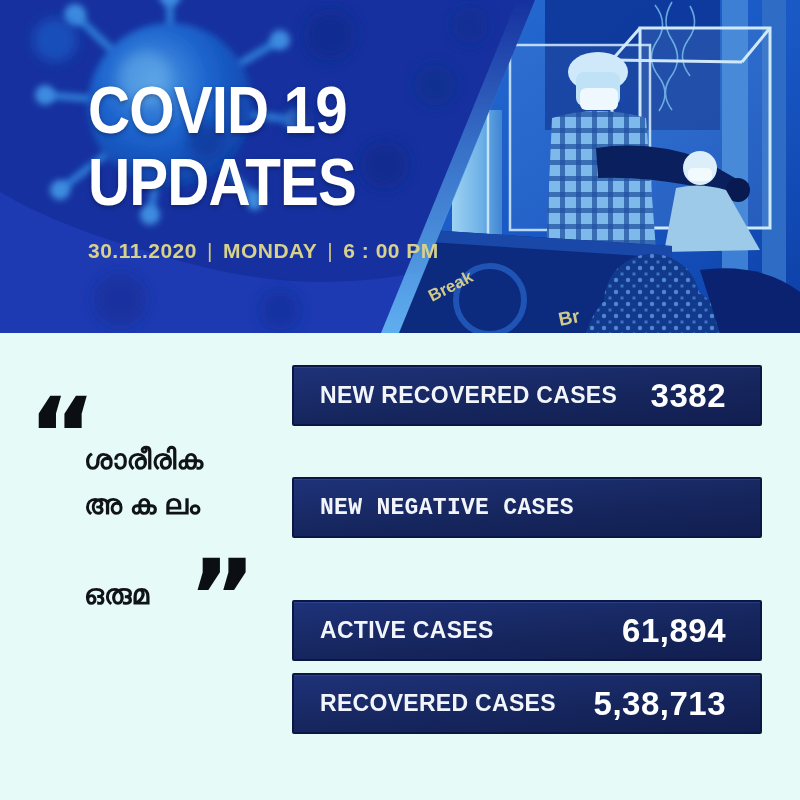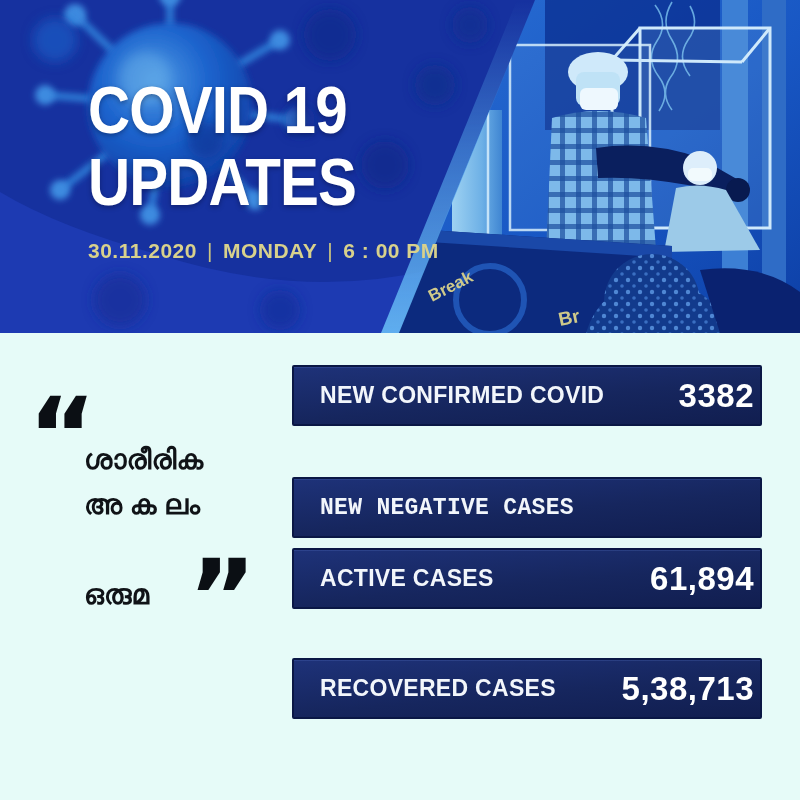--- a/index.html
+++ b/index.html
@@ -28,22 +28,22 @@
   .quote-text{position:absolute;left:84px;top:437px;color:#101317;font-size:28px;font-weight:bold;
               line-height:45px;white-space:pre;}
 
   
   .stat-bar{position:absolute;left:292px;width:470px;height:61px;
             background:linear-gradient(175deg,#1e3279 0%,#16265e 55%,#111e50 100%);
             border:2px solid #0a1745;border-radius:2px;box-sizing:border-box;
             display:flex;align-items:center;justify-content:space-between;
             box-shadow:inset 0 1px 0 rgba(90,120,200,.25);}
   .stat-label{color:#f2f6fb;font-size:23px;font-weight:bold;letter-spacing:.3px;padding-left:26px;white-space:nowrap;}
-  .stat-value{color:#ffffff;font-size:33px;font-weight:bold;padding-right:6px;letter-spacing:.5px;white-space:nowrap;}
-  .bar-1{top:365px;} .bar-2{top:477px;font-family:Liberation Mono, monospace;} .bar-3{top:548px;} .bar-4{top:658px;}
+  .stat-value{color:#ffffff;font-size:33px;font-weight:bold;padding-right:34px;letter-spacing:.5px;white-space:nowrap;}
+  .bar-1{top:365px;} .bar-2{top:477px;font-family:Liberation Mono, monospace;} .bar-3{top:600px;} .bar-4{top:673px;}
 </style>
 </head>
 <body>
 
 <div class="poster">
 
   <div class="header">
 
     <svg width="800" height="333" viewBox="0 0 800 333">
       <defs>
@@ -200,21 +200,21 @@
     </div>
 
     <div class="date-row"><span>30.11.2020</span><span class="sep">|</span><span>MONDAY</span><span class="sep">|</span><span>6 : 00 PM</span></div>
   </div>
 
   <div class="quote-open">“</div>
   <div class="quote-text"><span>ശാരീരിക</span><br><span>അ ക ലം</span><br><br><span>ഒരുമ</span></div>
   <div class="quote-close">”</div>
 
   <div class="stat-bar bar-1">
-    <span class="stat-label">NEW CONFIRMED COVID</span>
+    <span class="stat-label">NEW RECOVERED CASES</span>
     <span class="stat-value">3382</span>
   </div>
   <div class="stat-bar bar-2">
     <span class="stat-label">NEW NEGATIVE CASES</span>
   </div>
   <div class="stat-bar bar-3">
     <span class="stat-label">ACTIVE CASES</span>
     <span class="stat-value">61,894</span>
   </div>
   <div class="stat-bar bar-4">

